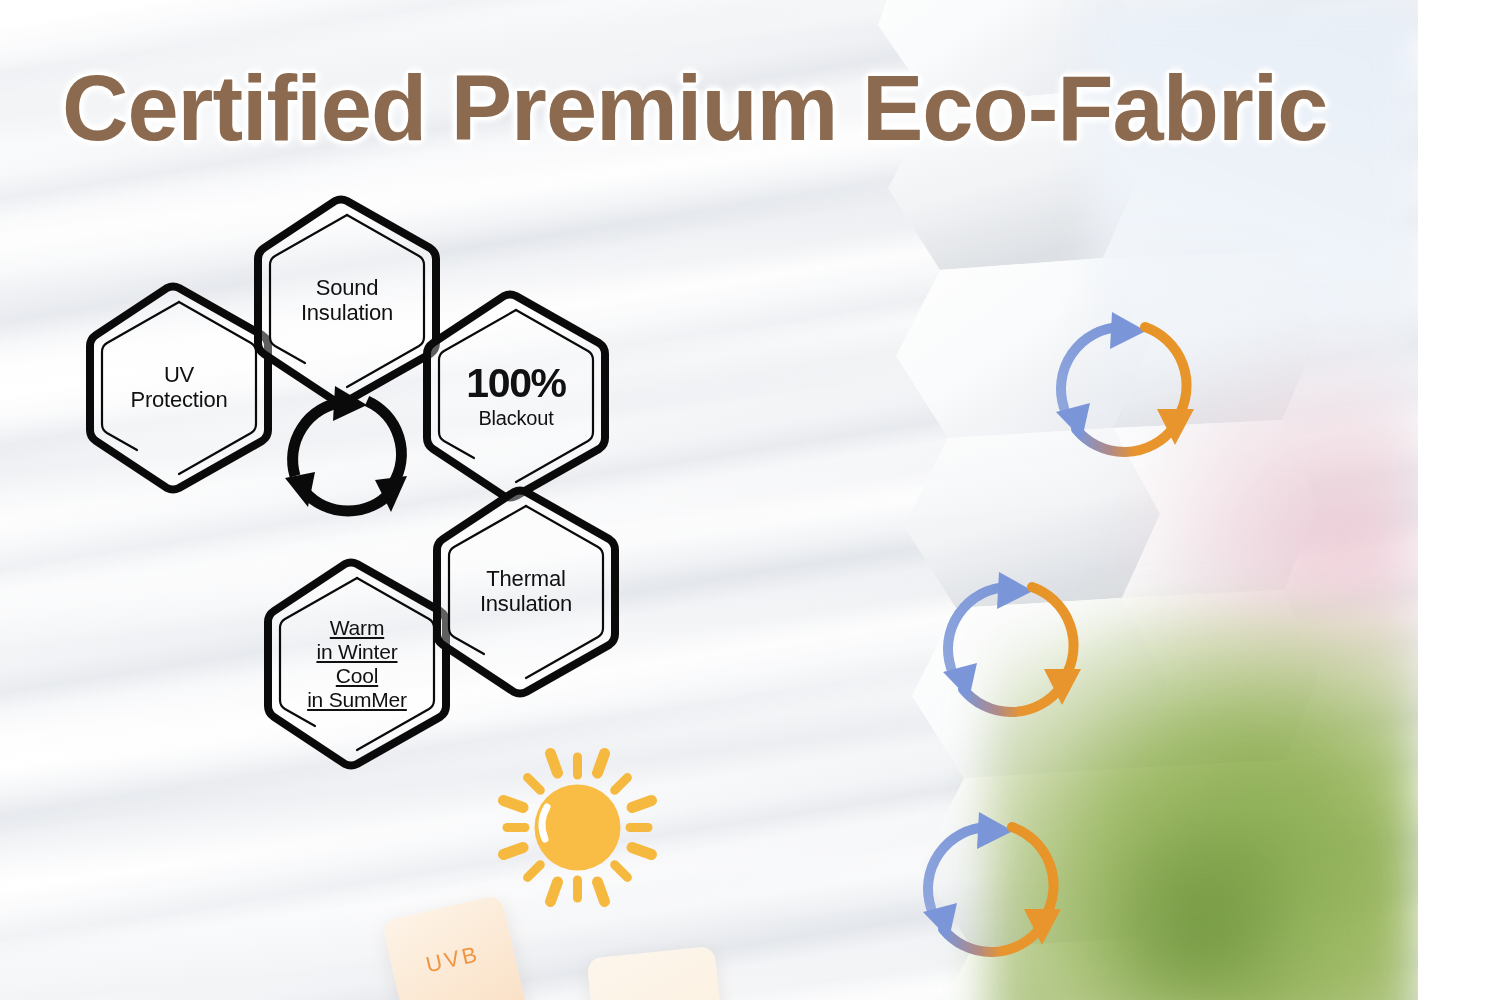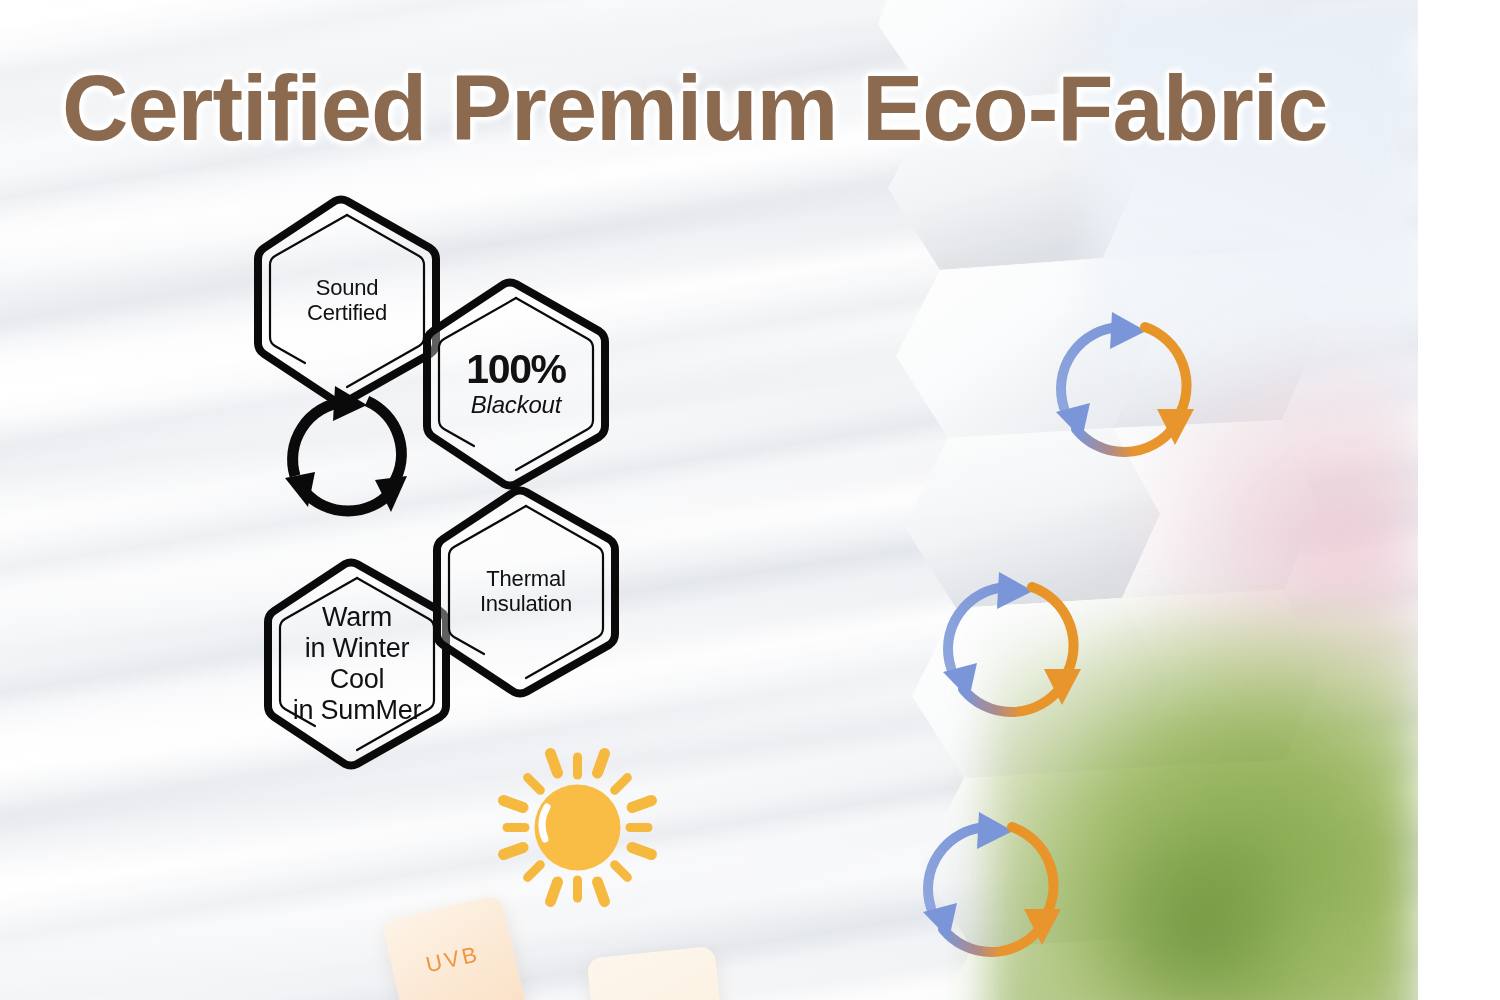--- a/index.html
+++ b/index.html
@@ -117,22 +117,22 @@
     white-space: pre-line;
     font-weight: 400;
   }
   .hex .big {
     font-size: 41px;
     font-weight: 700;
     letter-spacing: -1.4px;
     line-height: 1.02;
     margin-bottom: 2px;
   }
-  .hex .sub { font-size: 24px; font-style: italic; }
-  .hex .small4 { font-size: 27px; line-height: 1.15; }
+  .hex .sub { font-size: 20px; }
+  .hex .small4 { font-size: 21px; line-height: 1.15; text-decoration: underline; }
 
   
   .cycle-black { position: absolute; left: 190px; top: 190px; width: 150px; height: 150px; }
 
   
   .recycle { position: absolute; width: 165px; height: 165px; }
   #recycle-1 { left: 1048px; top: 305px; }
   #recycle-2 { left: 935px; top: 565px; }
   #recycle-3 { left: 915px; top: 805px; }
 
@@ -213,32 +213,41 @@
 
   <div class="bg-sky"></div>
   <div class="bg-pink"></div>
   <div class="bg-green"></div>
   <div class="bg-green2"></div>
 
   <div class="title">Certified Premium Eco-Fabric</div>
 
   <div class="hex-cluster">
 
+    <div class="hex" id="hex-uv" style="left:0px; top:92px;">
+      <svg viewBox="0 0 188 212">
+        <path d="M94 6 L177 53 Q183 57 183 64 L183 148 Q183 155 177 159 L94 206 Q88 209 82 206 L11 159 Q5 155 5 148 L5 64 Q5 57 11 53 L82 6 Q88 3 94 6 Z" fill="#ffffff" fill-opacity="0.35" stroke="#0a0a0a" stroke-width="8" stroke-linejoin="round"></path>
+        <path d="M94 20 L166 61 Q171 64 171 70 L171 142 Q171 148 166 151 L94 192" fill="none" stroke="#0a0a0a" stroke-width="2.2" stroke-linecap="round"></path>
+        <path d="M94 20 L22 61 Q17 64 17 70 L17 142 Q17 148 22 151 L52 168" fill="none" stroke="#0a0a0a" stroke-width="2.2" stroke-linecap="round"></path>
+      </svg>
+      <div class="hex-label">UV
+Protection</div>
+    </div>
 
     <div class="hex" id="hex-sound" style="left:168px; top:5px;">
       <svg viewBox="0 0 188 212">
         <path d="M94 6 L177 53 Q183 57 183 64 L183 148 Q183 155 177 159 L94 206 Q88 209 82 206 L11 159 Q5 155 5 148 L5 64 Q5 57 11 53 L82 6 Q88 3 94 6 Z" fill="#ffffff" fill-opacity="0.35" stroke="#0a0a0a" stroke-width="8" stroke-linejoin="round"></path>
         <path d="M94 20 L166 61 Q171 64 171 70 L171 142 Q171 148 166 151 L94 192" fill="none" stroke="#0a0a0a" stroke-width="2.2" stroke-linecap="round"></path>
         <path d="M94 20 L22 61 Q17 64 17 70 L17 142 Q17 148 22 151 L52 168" fill="none" stroke="#0a0a0a" stroke-width="2.2" stroke-linecap="round"></path>
       </svg>
       <div class="hex-label">Sound
-Certified</div>
-    </div>
-
-    <div class="hex" id="hex-blackout" style="left:337px; top:88px;">
+Insulation</div>
+    </div>
+
+    <div class="hex" id="hex-blackout" style="left:337px; top:100px;">
       <svg viewBox="0 0 188 212">
         <path d="M94 6 L177 53 Q183 57 183 64 L183 148 Q183 155 177 159 L94 206 Q88 209 82 206 L11 159 Q5 155 5 148 L5 64 Q5 57 11 53 L82 6 Q88 3 94 6 Z" fill="#ffffff" fill-opacity="0.35" stroke="#0a0a0a" stroke-width="8" stroke-linejoin="round"></path>
         <path d="M94 20 L166 61 Q171 64 171 70 L171 142 Q171 148 166 151 L94 192" fill="none" stroke="#0a0a0a" stroke-width="2.2" stroke-linecap="round"></path>
         <path d="M94 20 L22 61 Q17 64 17 70 L17 142 Q17 148 22 151 L52 168" fill="none" stroke="#0a0a0a" stroke-width="2.2" stroke-linecap="round"></path>
       </svg>
       <div class="hex-label">
         <div class="big">100%</div>
         <div class="sub">Blackout</div>
       </div>
     </div>

